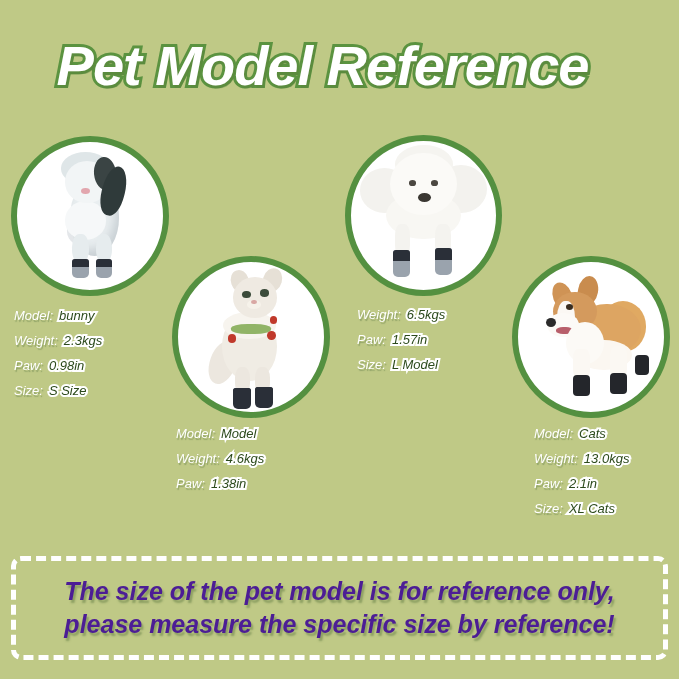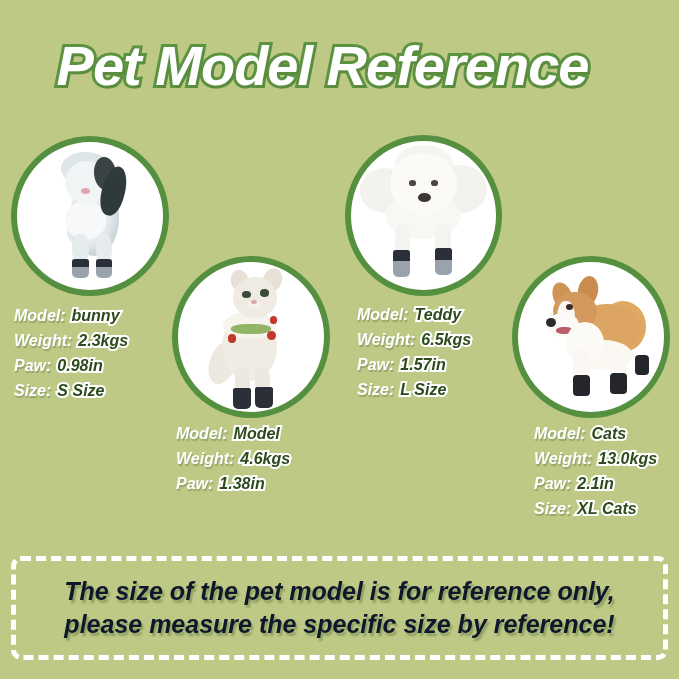--- a/index.html
+++ b/index.html
@@ -129,22 +129,22 @@
   .g-chest   { left: 33%;  top: 40%;  width: 26%; height: 28%; background: #fcfaf6; }
   .g-belly   { left: 40%;  top: 52%;  width: 38%; height: 20%; background: #fbf7f1; }
   .g-legfr   { left: 38%;  top: 58%;  width: 11%; height: 20%; background: #fbf8f3; border-radius: 30%; }
   .g-legbk   { left: 63%;  top: 56%;  width: 12%; height: 22%; background: #fbf8f3; border-radius: 30%; }
   .g-boot-dk { position: absolute; background: #24262b; border-radius: 4px; }
 
   
   .info {
     position: absolute;
     font-style: italic;
-    font-weight: bold;
-    font-size: 16px;
+    font-weight: normal;
+    font-size: 13px;
     line-height: 25px;
     white-space: nowrap;
   }
   .info .row { display: block; height: 25px; }
   .label {
     color: #ffffff;
     text-shadow: 1px 2px 1px rgba(110,135,80,.55);
     margin-right: 6px;
   }
   .value {
@@ -171,21 +171,21 @@
     display: flex;
     flex-direction: column;
     align-items: center;
     justify-content: center;
   }
   .disclaimer .line {
     font-style: italic;
     font-weight: bold;
     font-size: 25px;
     line-height: 33px;
-    color: #0f172a;
+    color: #4c1d95;
     text-shadow: 2px 3px 2px rgba(100,125,70,.55);
     white-space: nowrap;
   }
 </style>
 </head>
 <body>
 
 <div class="poster">
 
   <div class="title">Pet Model Reference</div>
@@ -291,30 +291,27 @@
     <span class="row">
       <span class="label">Weight:</span><span class="value">4.6kgs</span>
     </span>
     <span class="row">
       <span class="label">Paw:</span><span class="value">1.38in</span>
     </span>
   </div>
 
   <div class="info" id="info-teddy">
     <span class="row">
-      <span class="label">Model:</span><span class="value">Teddy</span>
-    </span>
-    <span class="row">
       <span class="label">Weight:</span><span class="value">6.5kgs</span>
     </span>
     <span class="row">
       <span class="label">Paw:</span><span class="value">1.57in</span>
     </span>
     <span class="row">
-      <span class="label">Size:</span><span class="value">L Size</span>
+      <span class="label">Size:</span><span class="value">L Model</span>
     </span>
   </div>
 
   <div class="info" id="info-corgi">
     <span class="row">
       <span class="label">Model:</span><span class="value">Cats</span>
     </span>
     <span class="row">
       <span class="label">Weight:</span><span class="value">13.0kgs</span>
     </span>

